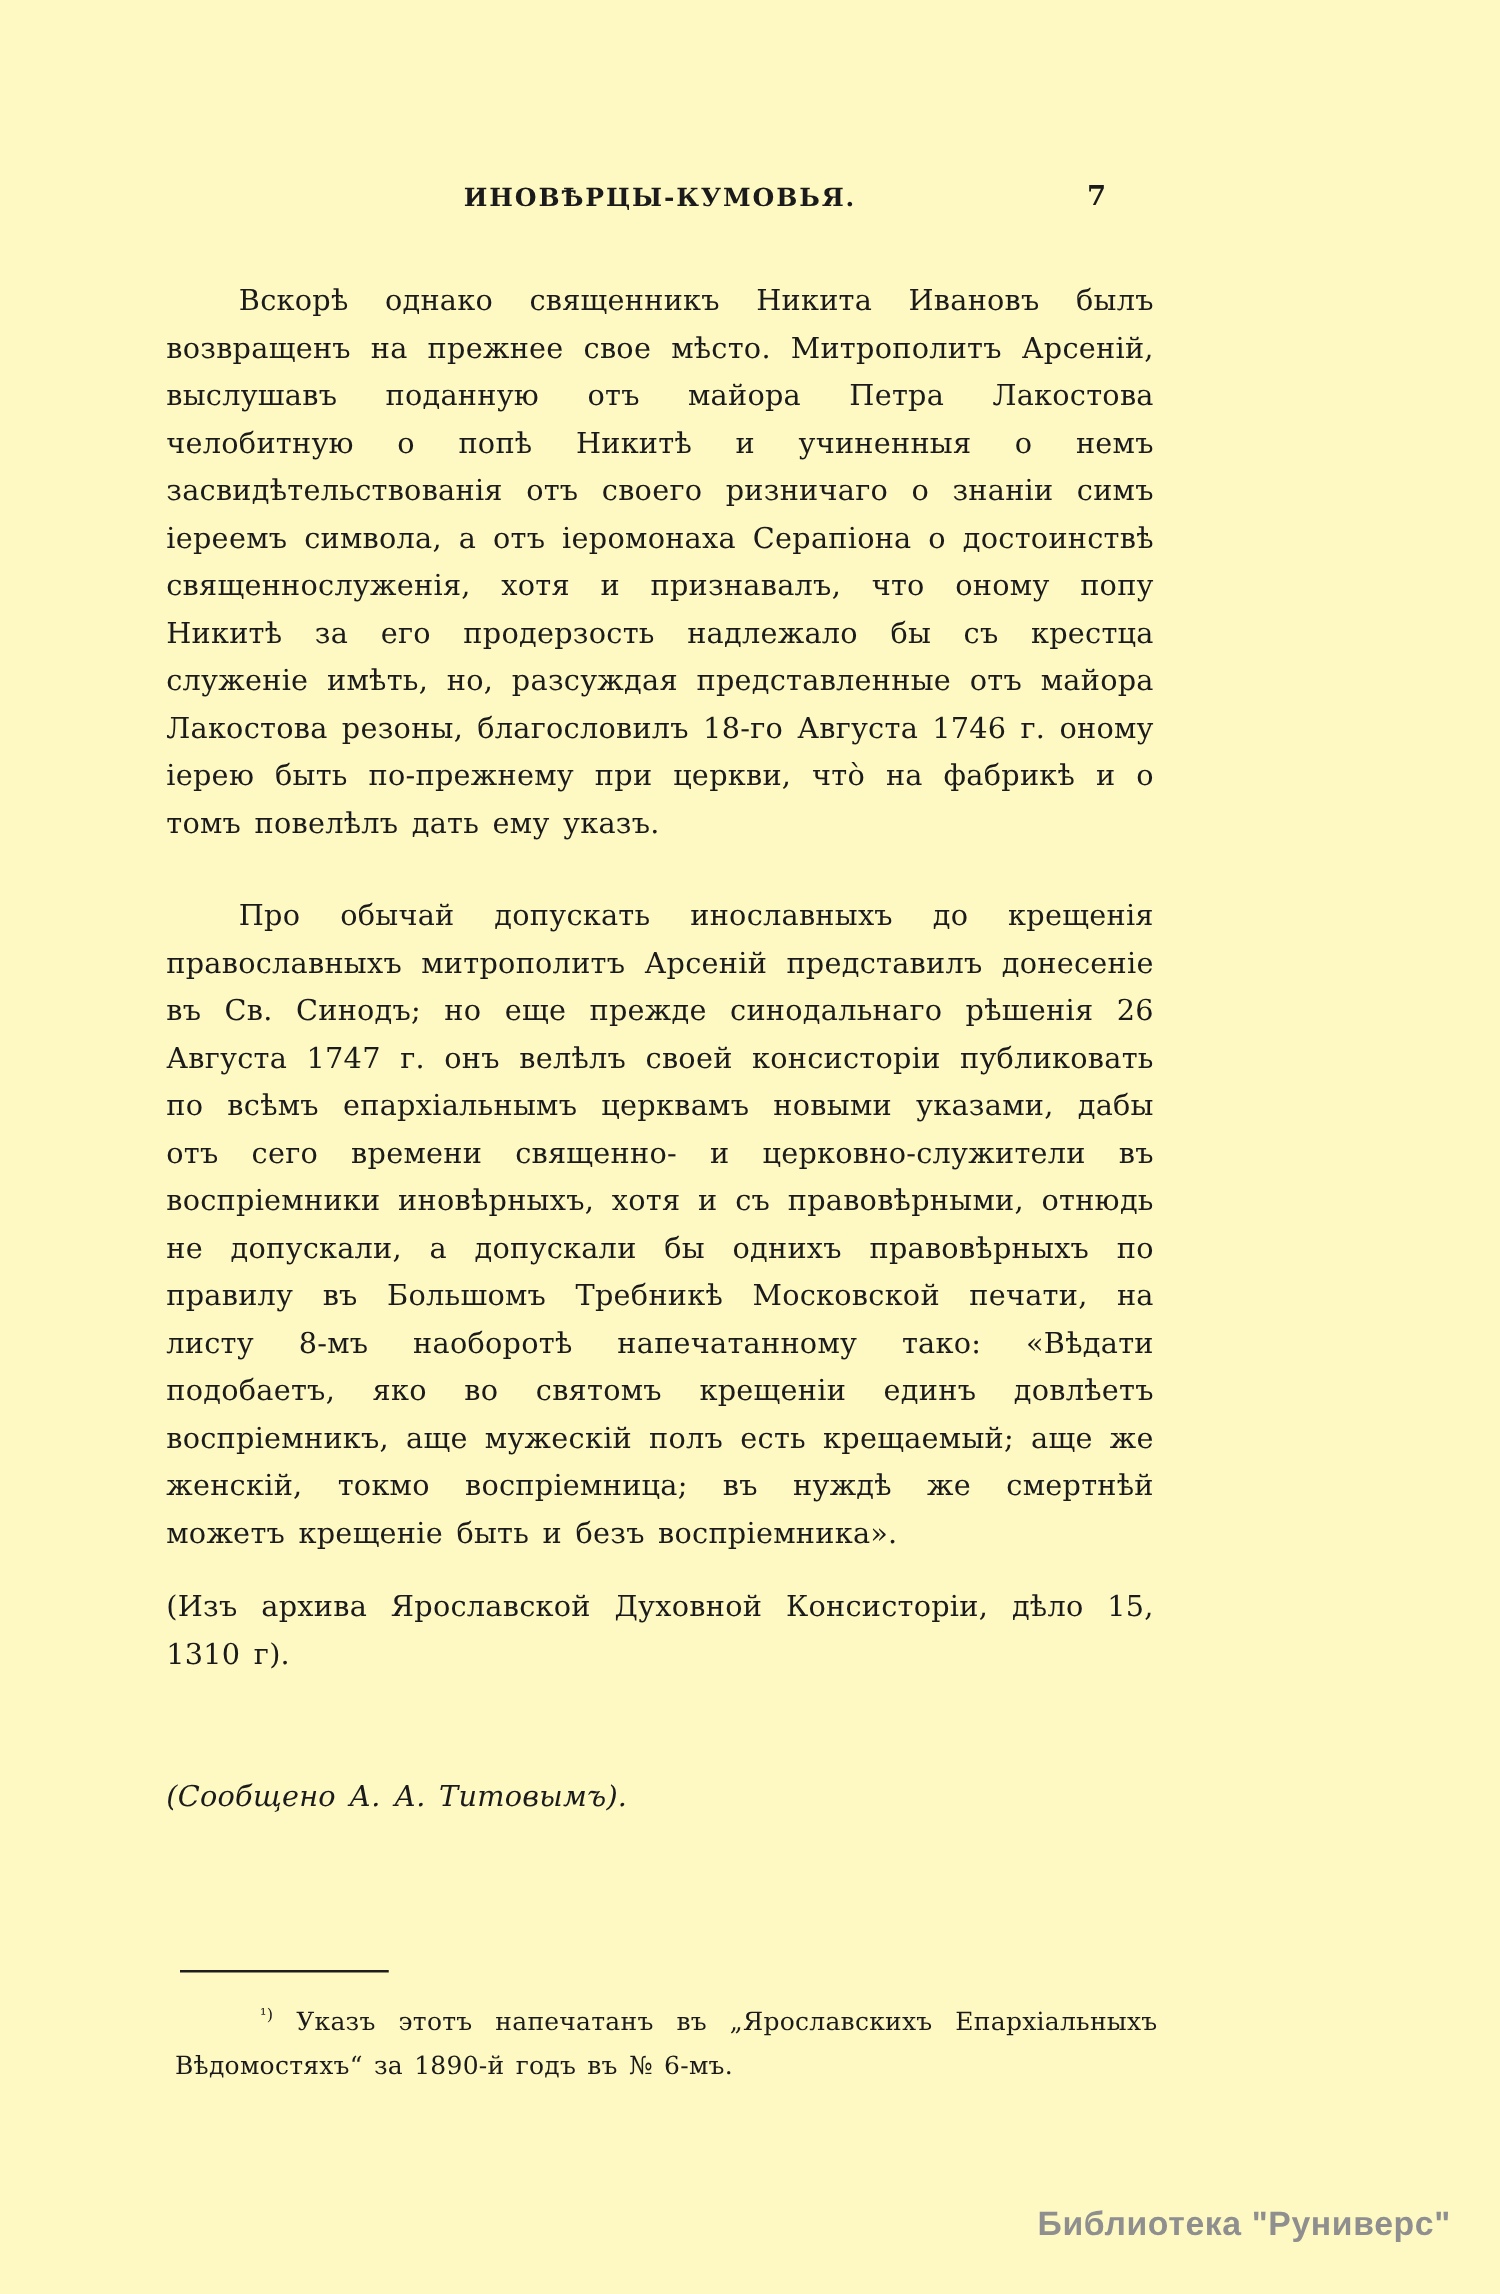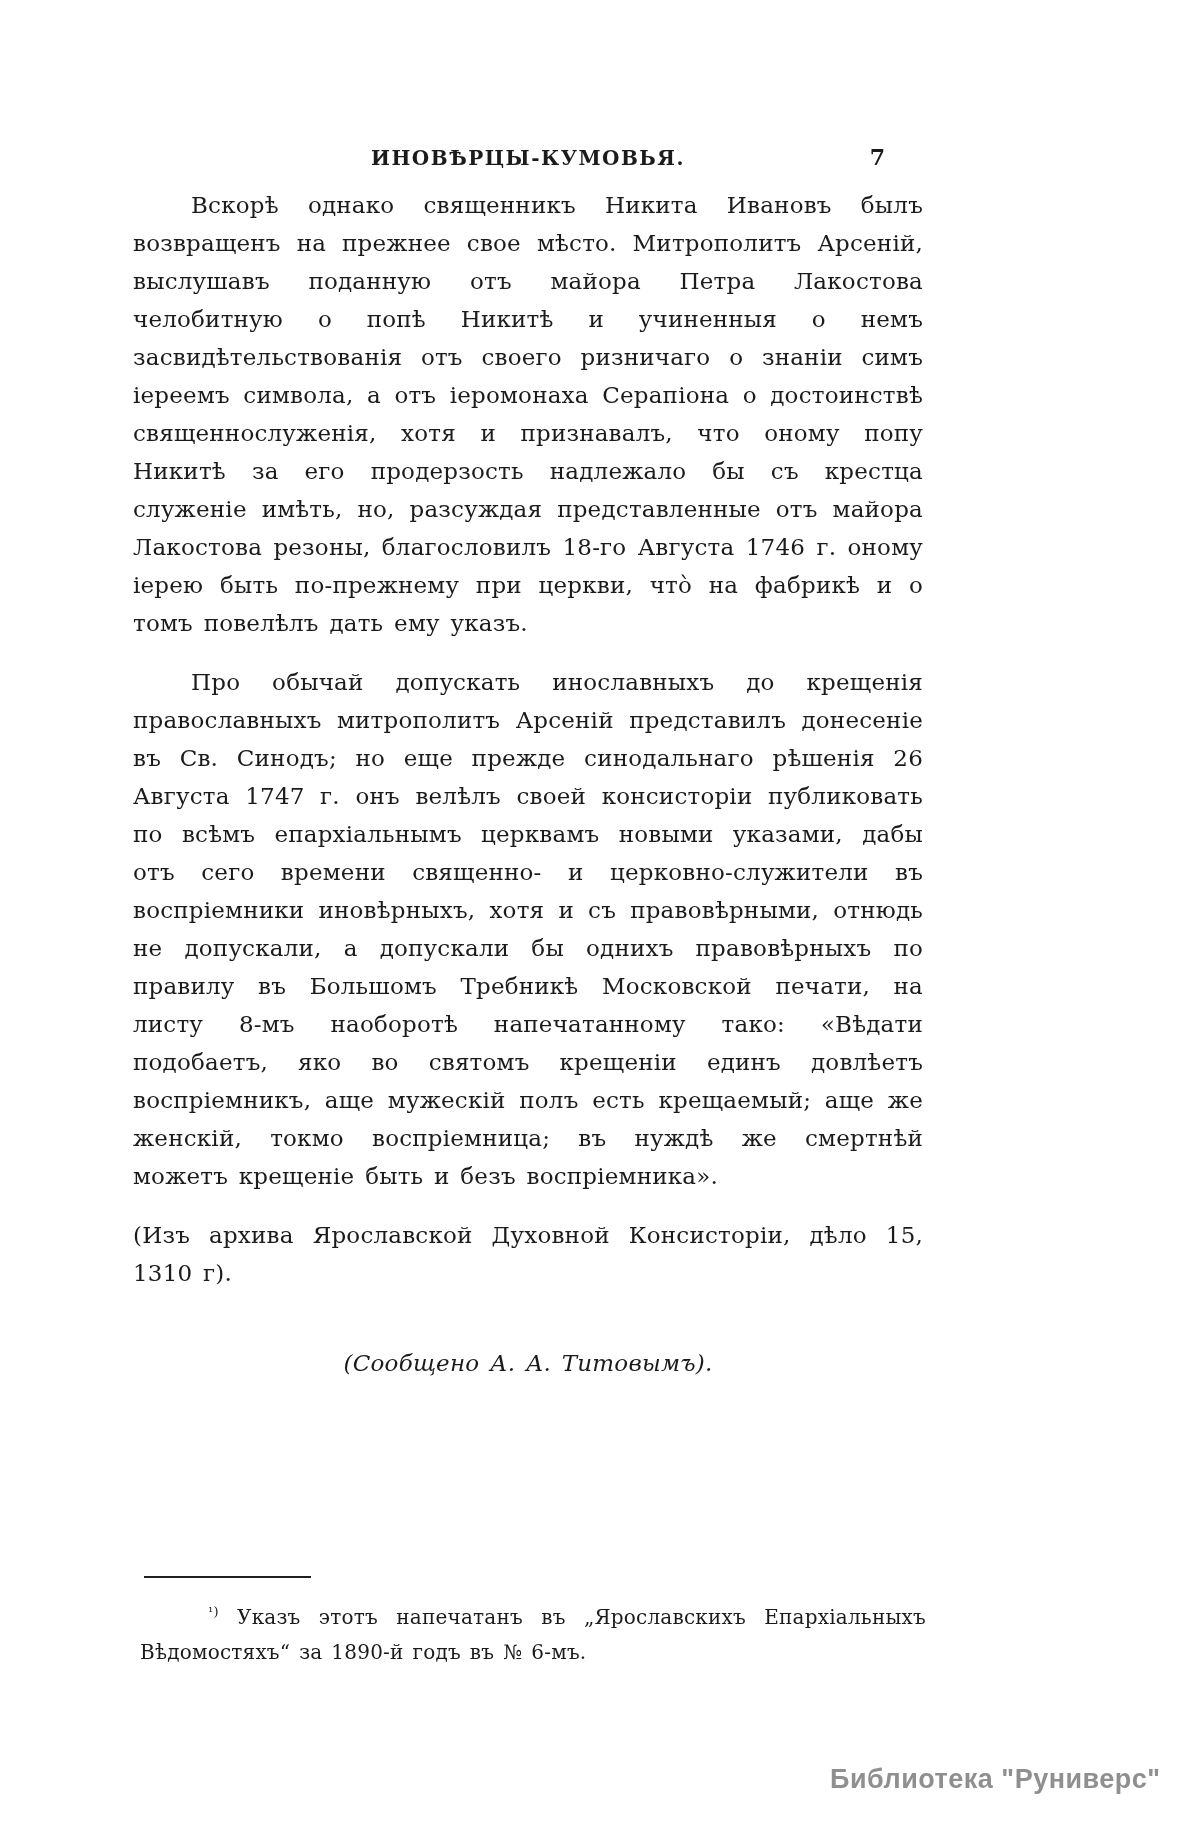--- a/index.html
+++ b/index.html
@@ -5,21 +5,21 @@
   html, body {
     margin: 0;
     padding: 0;
     background: #e8e8e4;
   }
   .page {
     position: relative;
     width: 1200px;
     height: 1835px;
     margin: 0 auto;
-    background: #ffffff;
+    background: #fef9c3;
     overflow: hidden;
     color: #1b1b1b;
     font-family: "DejaVu Serif", "Liberation Serif", serif;
   }
   .header {
     position: absolute;
     top: 146px;
     left: 133px;
     width: 790px;
     height: 34px;
@@ -45,34 +45,33 @@
   }
   .para {
     margin: 0 0 21px 0;
     font-size: 23px;
     line-height: 38px;
     letter-spacing: 0.2px;
     word-spacing: 0.14em;
     text-align: justify;
     text-align-last: left;
   }
-  .para.indent { text-indent: 58px; }
+  .para.indent { text-indent: 58px; margin-top: 36px; }
   .fn-ref {
     font-size: 15px;
     vertical-align: super;
     line-height: 0;
   }
   .source {
     margin-top: 16px;
   }
   .attribution {
-    margin: 58px 0 0 0;
+    margin: 82px 0 0 0;
     font-size: 23px;
     font-style: italic;
-    text-align: center;
     letter-spacing: 0.2px;
     word-spacing: 0.14em;
   }
   .footnote-area {
     position: absolute;
     top: 1576px;
     left: 140px;
     width: 786px;
   }
   .footnote-rule {

